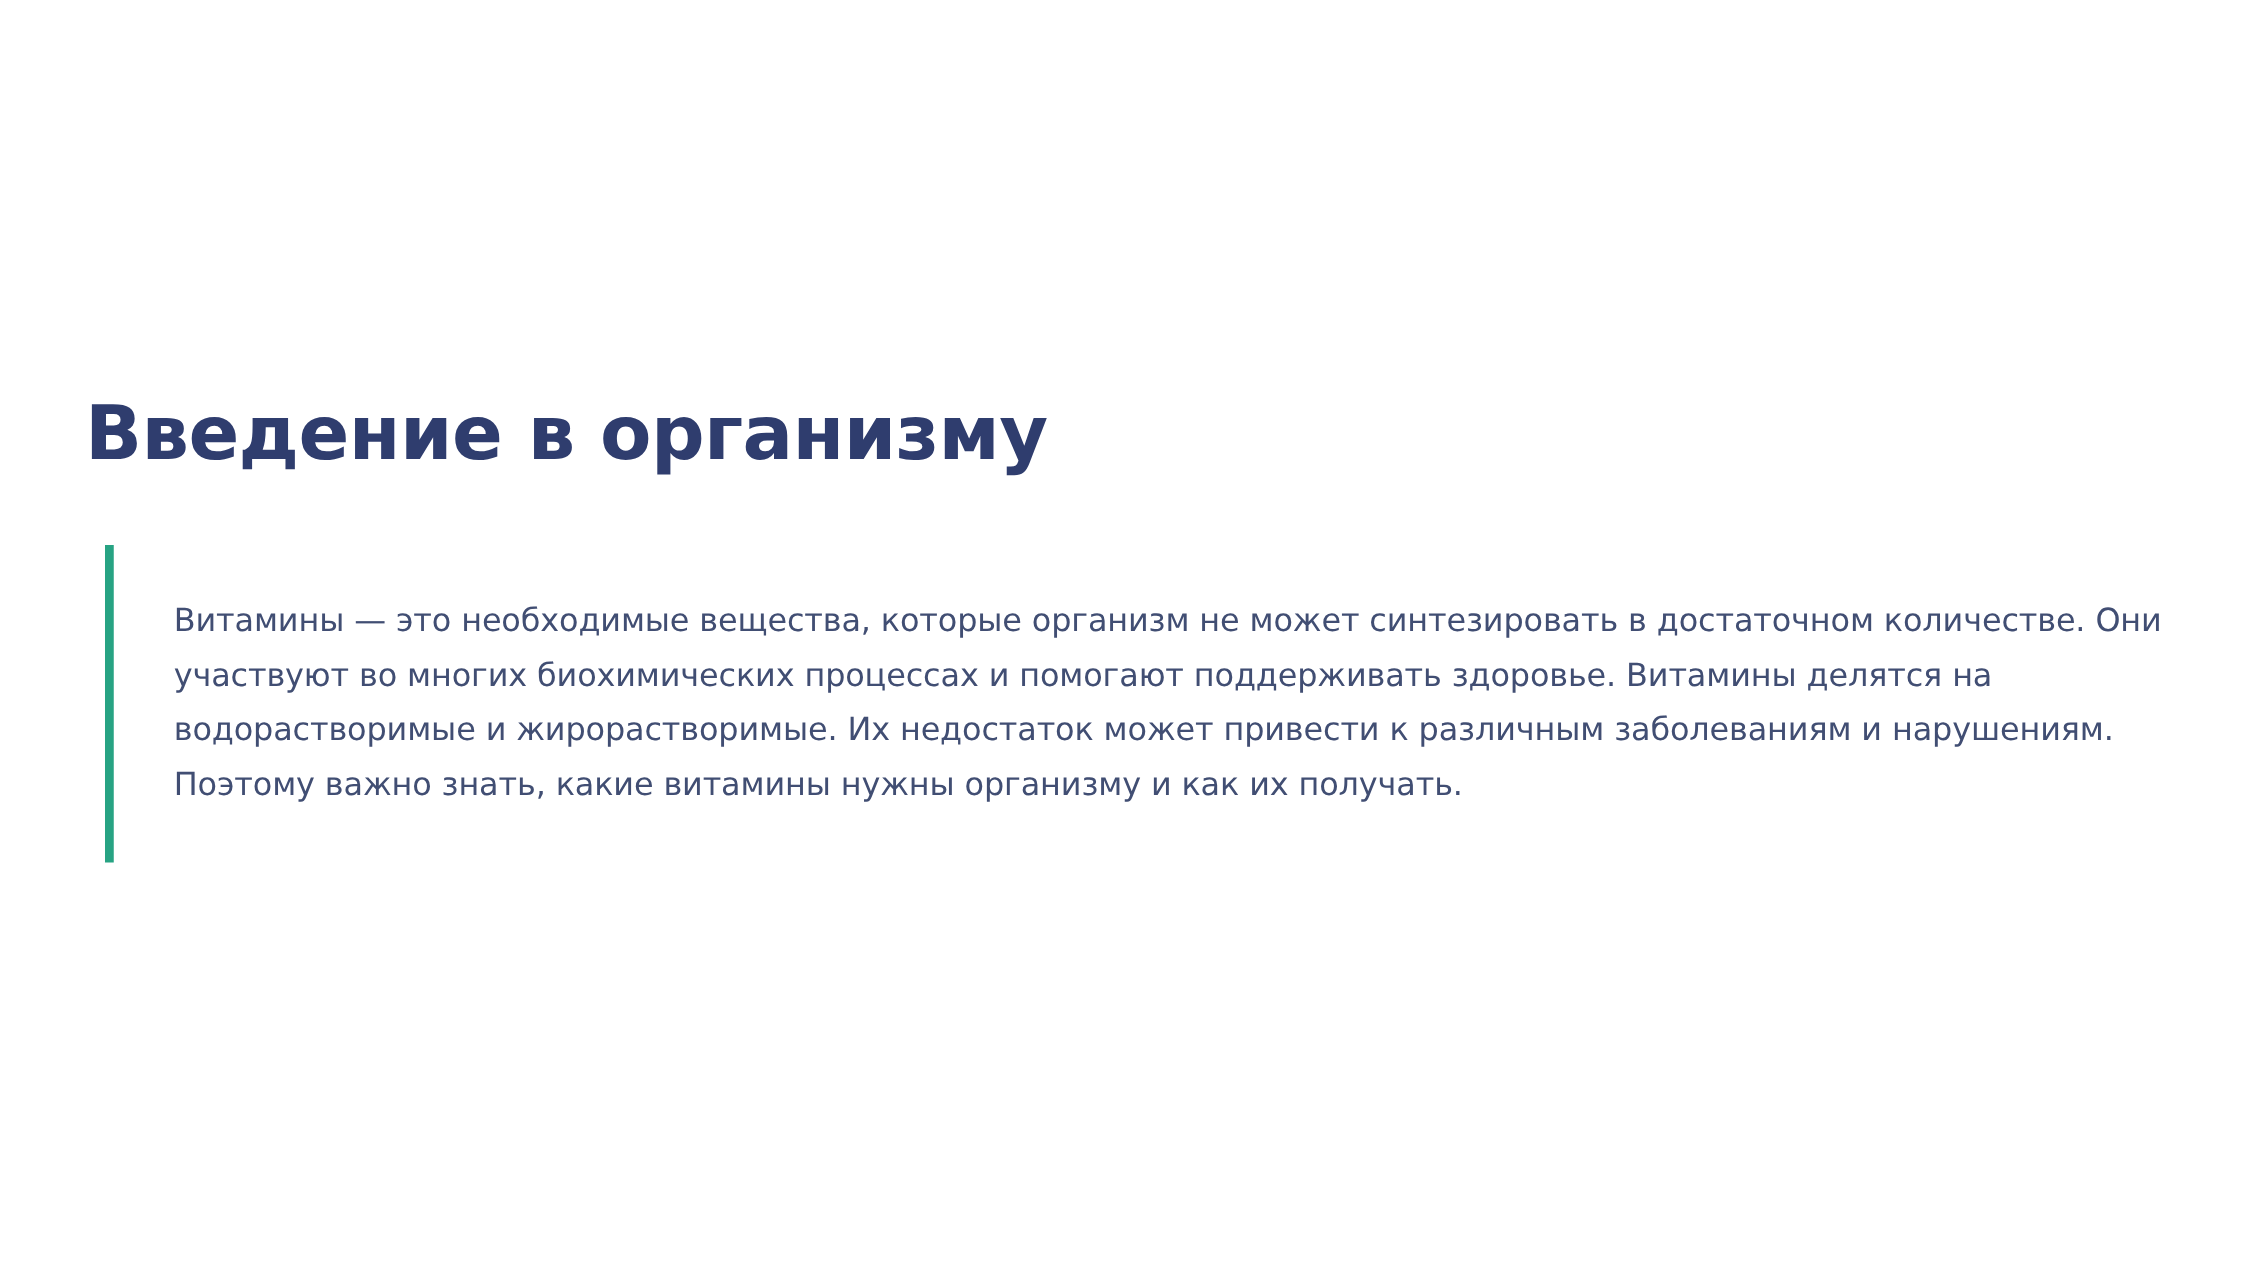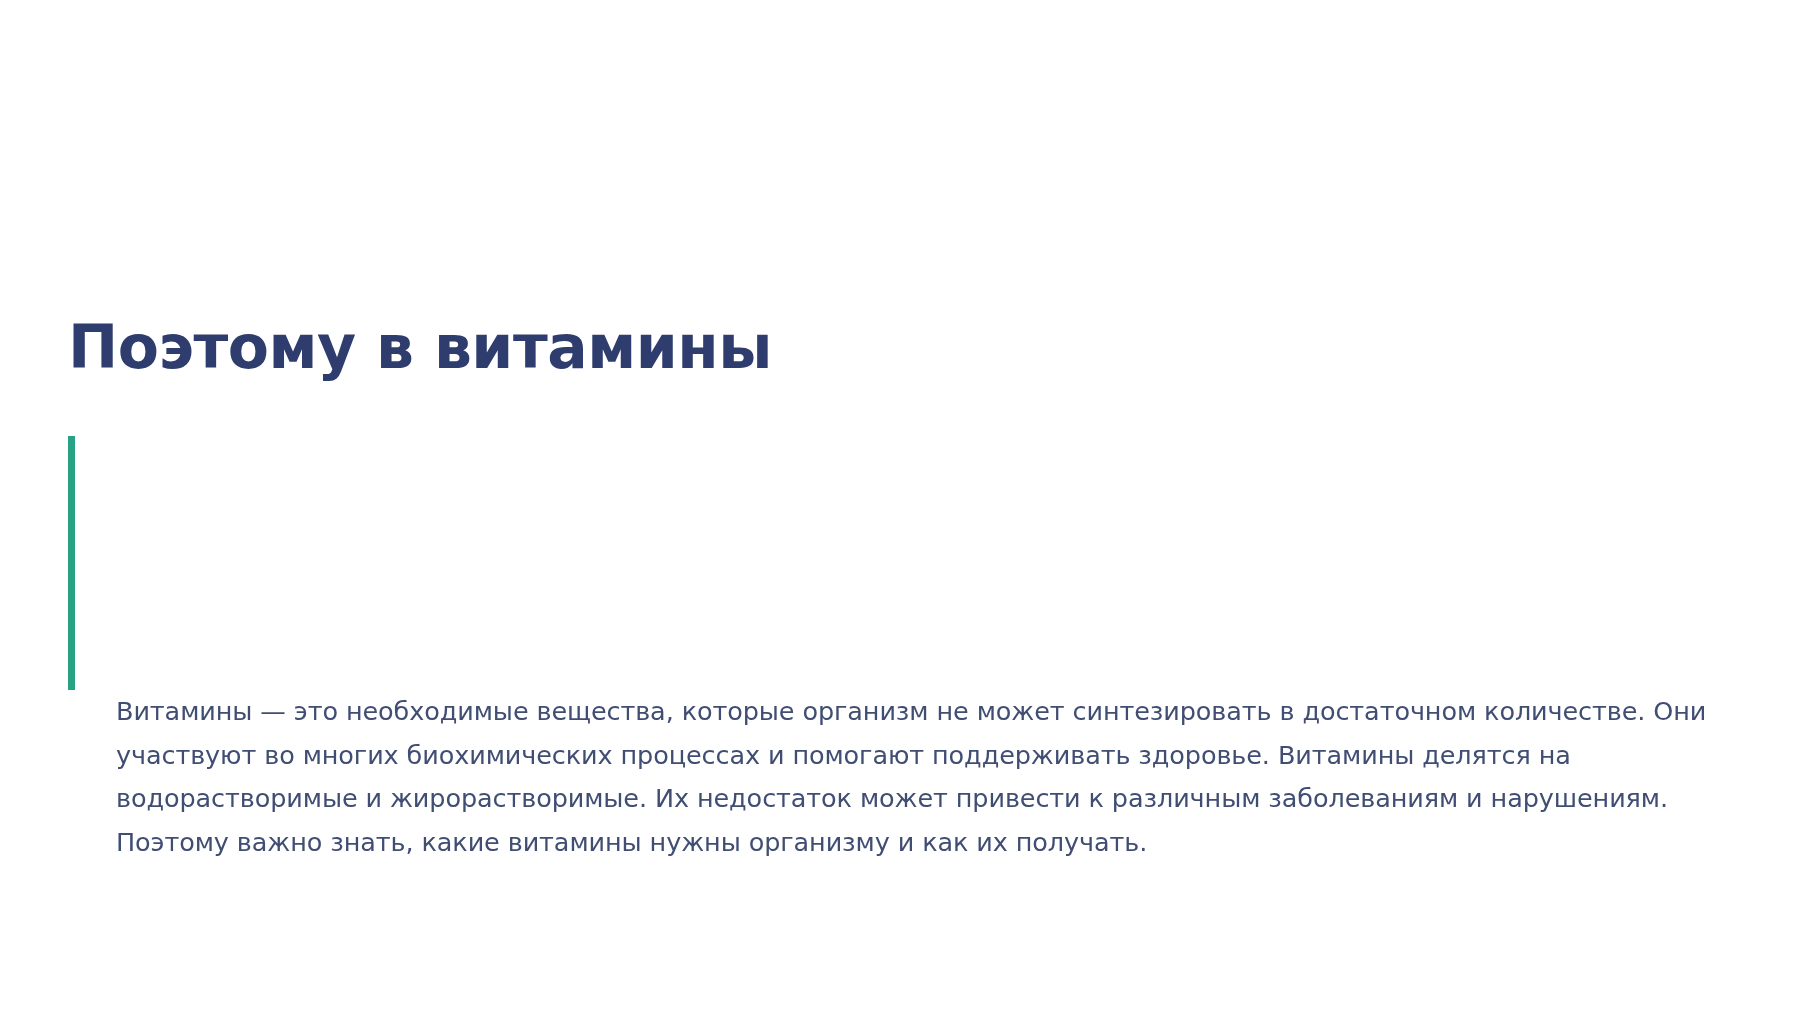--- a/index.html
+++ b/index.html
@@ -43,26 +43,25 @@
     font-size: 60px;
     line-height: 70px;
     font-weight: 700;
     letter-spacing: -0.5px;
     white-space: nowrap;
   }
 
   
   .body-block {
     position: absolute;
-    left: 68px;
+    left: 84px;
     top: 436px;
     width: 1660px;
     display: flex;
-    align-items: flex-start;
-    flex-direction: column;
+    align-items: center;
   }
 
   .accent-bar {
     flex: 0 0 auto;
     width: 7px;
     min-height: 254px;
     background: #27a383;
     border-radius: 0px;
   }
 
@@ -78,21 +77,21 @@
     text-align: left;
     letter-spacing: -0.1px;
   }
 </style>
 </head>
 <body>
 
 <div class="slide">
   <div class="slide-content">
 
-    <h1 class="slide-title">Поэтому в витамины</h1>
+    <h1 class="slide-title">Введение в организму</h1>
 
     <div class="body-block">
       <div class="accent-bar"></div>
       <p class="body-text">Витамины — это необходимые вещества, которые организм не может синтезировать в достаточном количестве. Они участвуют во многих биохимических процессах и помогают поддерживать здоровье. Витамины делятся на водорастворимые и жирорастворимые. Их недостаток может привести к различным заболеваниям и нарушениям. Поэтому важно знать, какие витамины нужны организму и как их получать.</p>
     </div>
 
   </div>
 </div>
 
 </body></html>

